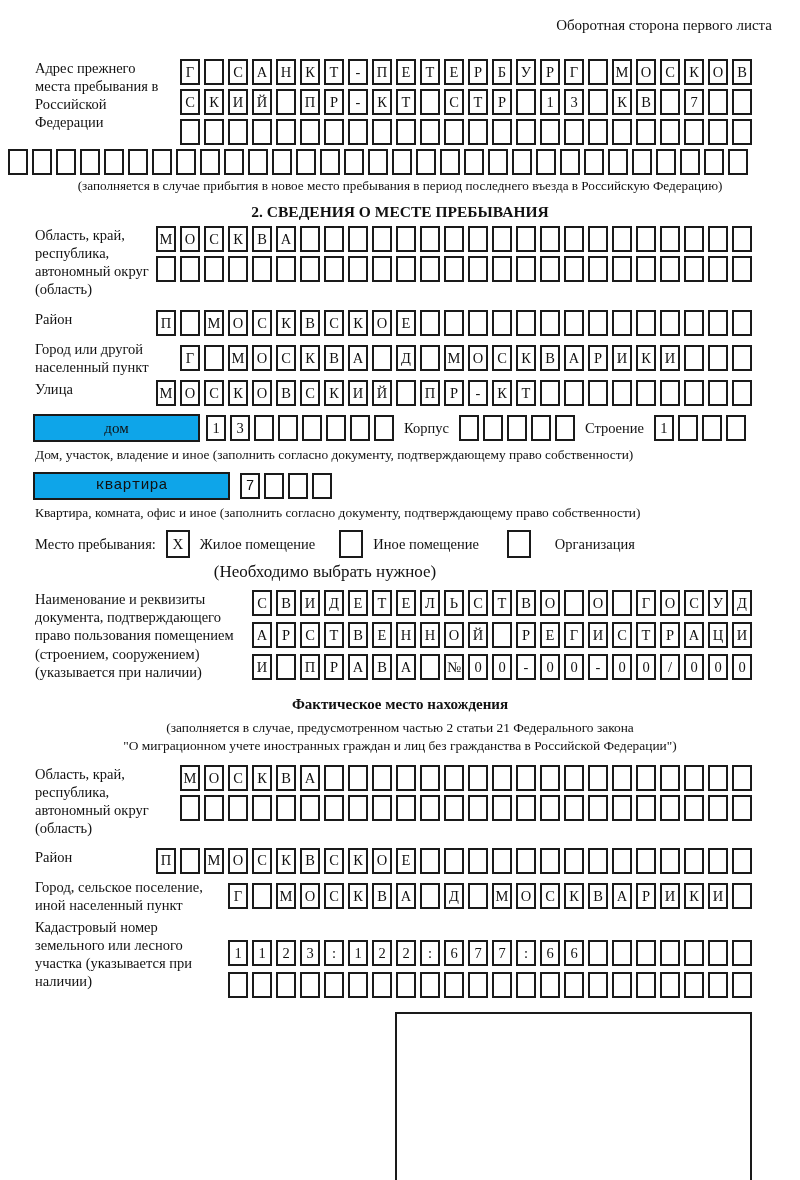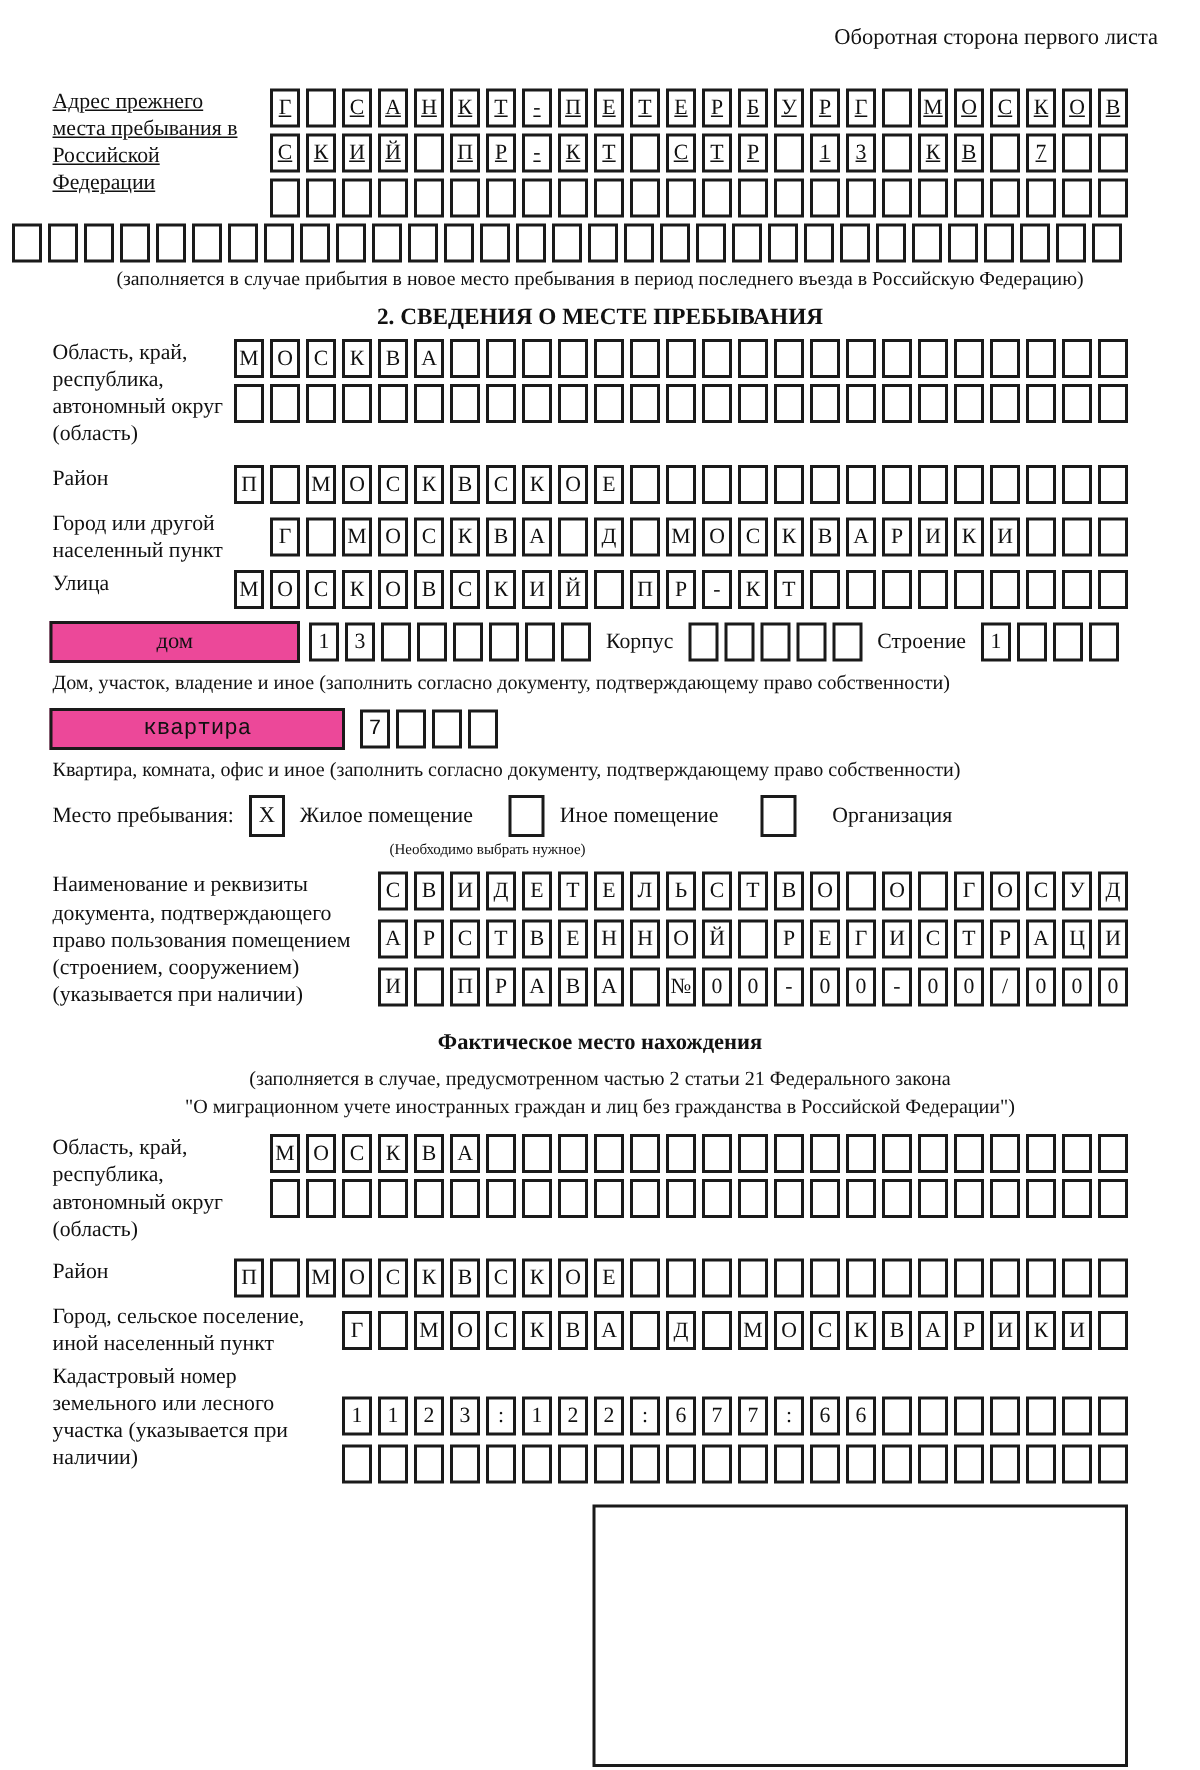--- a/index.html
+++ b/index.html
@@ -23,47 +23,47 @@
   .frow .boxes{margin-left:auto;}
   .frow.vcenter{align-items:center;}
   .fullrow{padding:0 48px 0 8px; margin-top:4px;}
   .note{ text-align:center; font-size:13.2px; margin-top:3px;}
   .h2{ text-align:center; font-weight:bold; font-size:15.5px; margin-top:8px;}
   .h3{ text-align:center; font-weight:bold; font-size:15px; margin-top:14px;}
   
   .houserow{display:flex; align-items:center; padding:0 48px 0 33px; margin-top:8px; gap:6px;}
   .widebox{
     border:2px solid #1a1a1a; height:24px; display:flex;
-    align-items:center; justify-content:center; font-size:15px; background:#ec4899;
+    align-items:center; justify-content:center; font-size:15px; background:#0ea5e9;
   }
   .wb-house{width:163px;}
   .wb-apt{width:193px;}
   .inline-lbl{padding:0 4px; white-space:nowrap;}
   .caption{padding:0 35px; font-size:13.4px; margin-top:5px;}
   
   .chkrow{display:flex; align-items:center; padding:0 35px; margin-top:8px; gap:10px;}
   .chk{
     width:20px;height:24px;border:2px solid #1a1a1a;
     display:inline-flex;align-items:center;justify-content:center;
     font-size:15px; flex:0 0 auto;
   }
-  .chk-note{margin-left:160px; width:330px; text-align:center; font-size:10px; margin-top:3px;}
+  .chk-note{margin-left:160px; width:330px; text-align:center; font-size:17px; margin-top:3px;}
   
   .stamp{
     margin:14px 0 0 395px; width:353px; height:171px;
     border:2px solid #1a1a1a; background:#fff;
   }
   .notes2{text-align:center; font-size:13.4px; margin-top:6px;}
 </style>
 </head>
 <body>
 
 <div class="hdr">Оборотная сторона первого листа</div>
 
-<div class="frow" style="margin-top:24px;text-decoration:underline;">
+<div class="frow" style="margin-top:24px;">
   <div class="lbl" style="max-width:150px;">Адрес прежнего места пребывания в Российской Федерации</div>
   <div class="rowstack" style="margin-left:auto;">
     <div class="boxes">
         <span class="cb">Г</span>
         <span class="cb"></span>
         <span class="cb">С</span>
         <span class="cb">А</span>
         <span class="cb">Н</span>
         <span class="cb">К</span>
         <span class="cb">Т</span>

